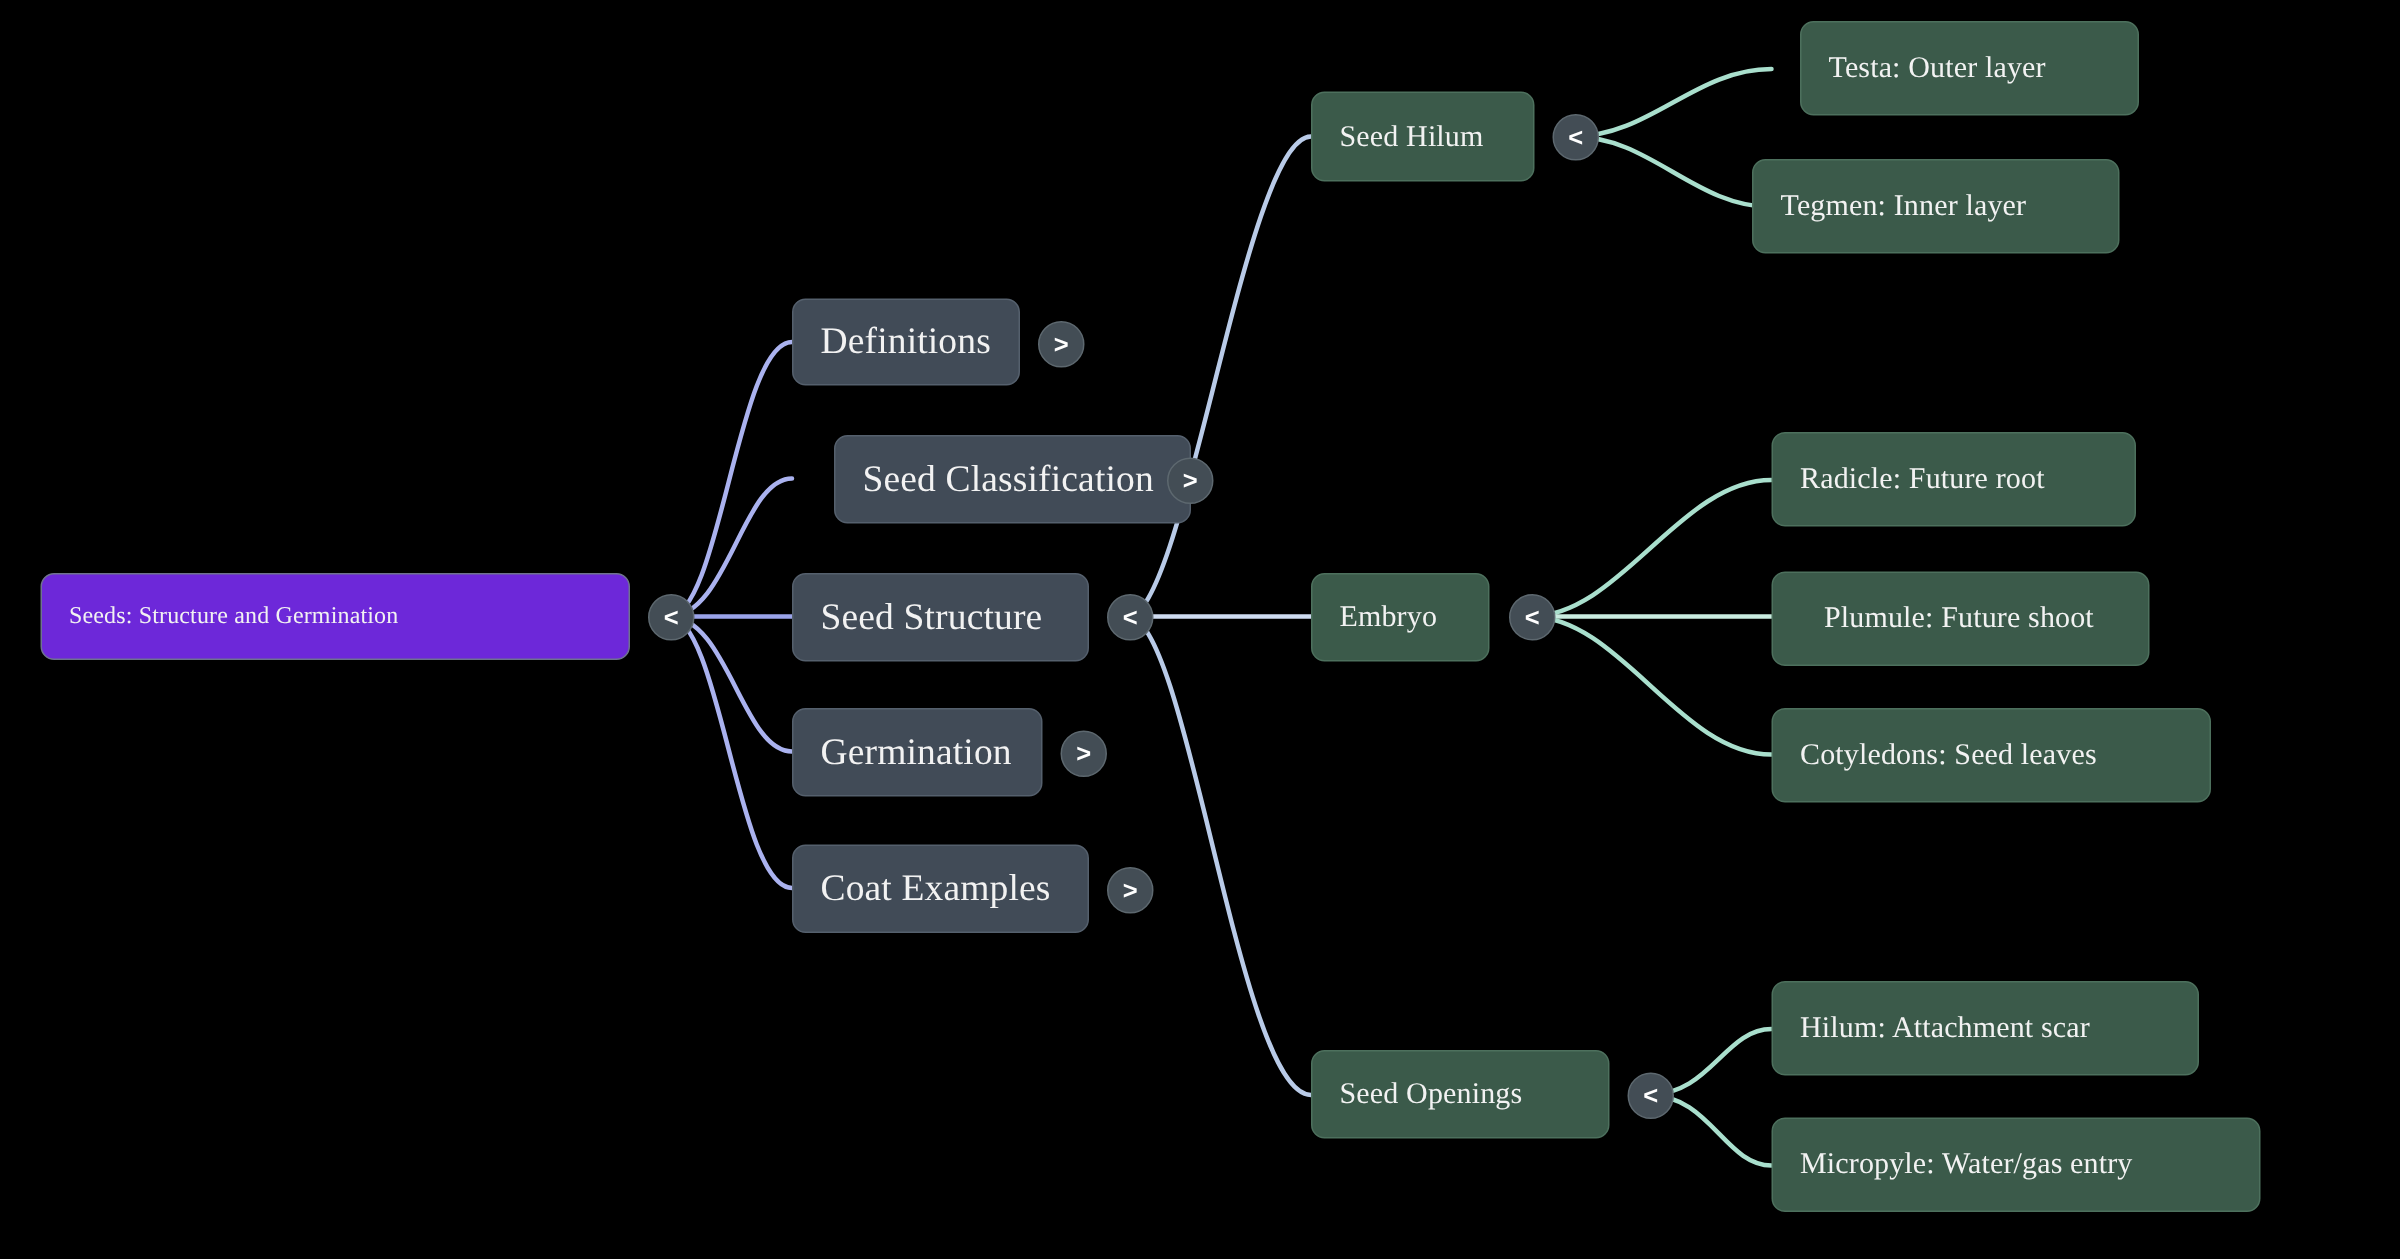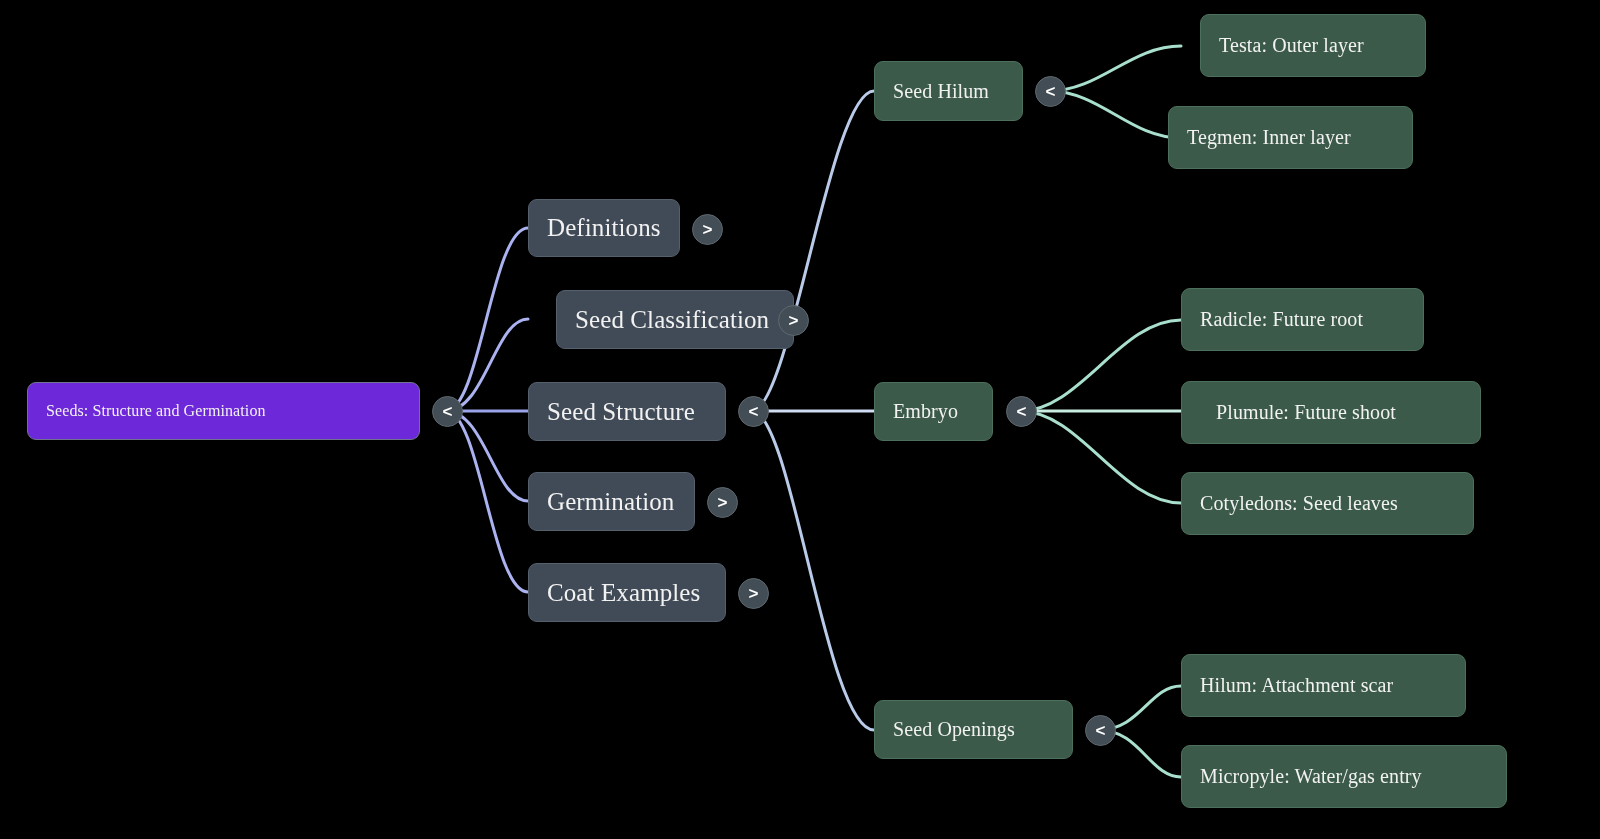--- a/index.html
+++ b/index.html
@@ -128,21 +128,21 @@
     <div class="toggle" style="left: 1085px; top: 715px;">&lt;</div>
     <div class="node leaf" style="left: 1200px; top: 14px; width: 226px; height: 63px;">
       <span>Testa: Outer layer</span>
     </div>
     <div class="node leaf" style="left: 1168px; top: 106px; width: 245px; height: 63px;">
       <span>Tegmen: Inner layer</span>
     </div>
     <div class="node leaf" style="left: 1181px; top: 288px; width: 243px; height: 63px;">
       <span>Radicle: Future root</span>
     </div>
-    <div class="node leaf" style="left: 1181px; top: 381px; width: 300px; height: 63px; padding-left: 34px;">
+    <div class="node leaf" style="left: 1181px; top: 381px; width: 252px; height: 63px; padding-left: 34px;">
       <span>Plumule: Future shoot</span>
     </div>
     <div class="node leaf" style="left: 1181px; top: 654px; width: 285px; height: 63px;">
       <span>Hilum: Attachment scar</span>
     </div>
     <div class="node leaf" style="left: 1181px; top: 472px; width: 293px; height: 63px;">
       <span>Cotyledons: Seed leaves</span>
     </div>
     <div class="node leaf" style="left: 1181px; top: 745px; width: 326px; height: 63px;">
       <span>Micropyle: Water/gas entry</span>

